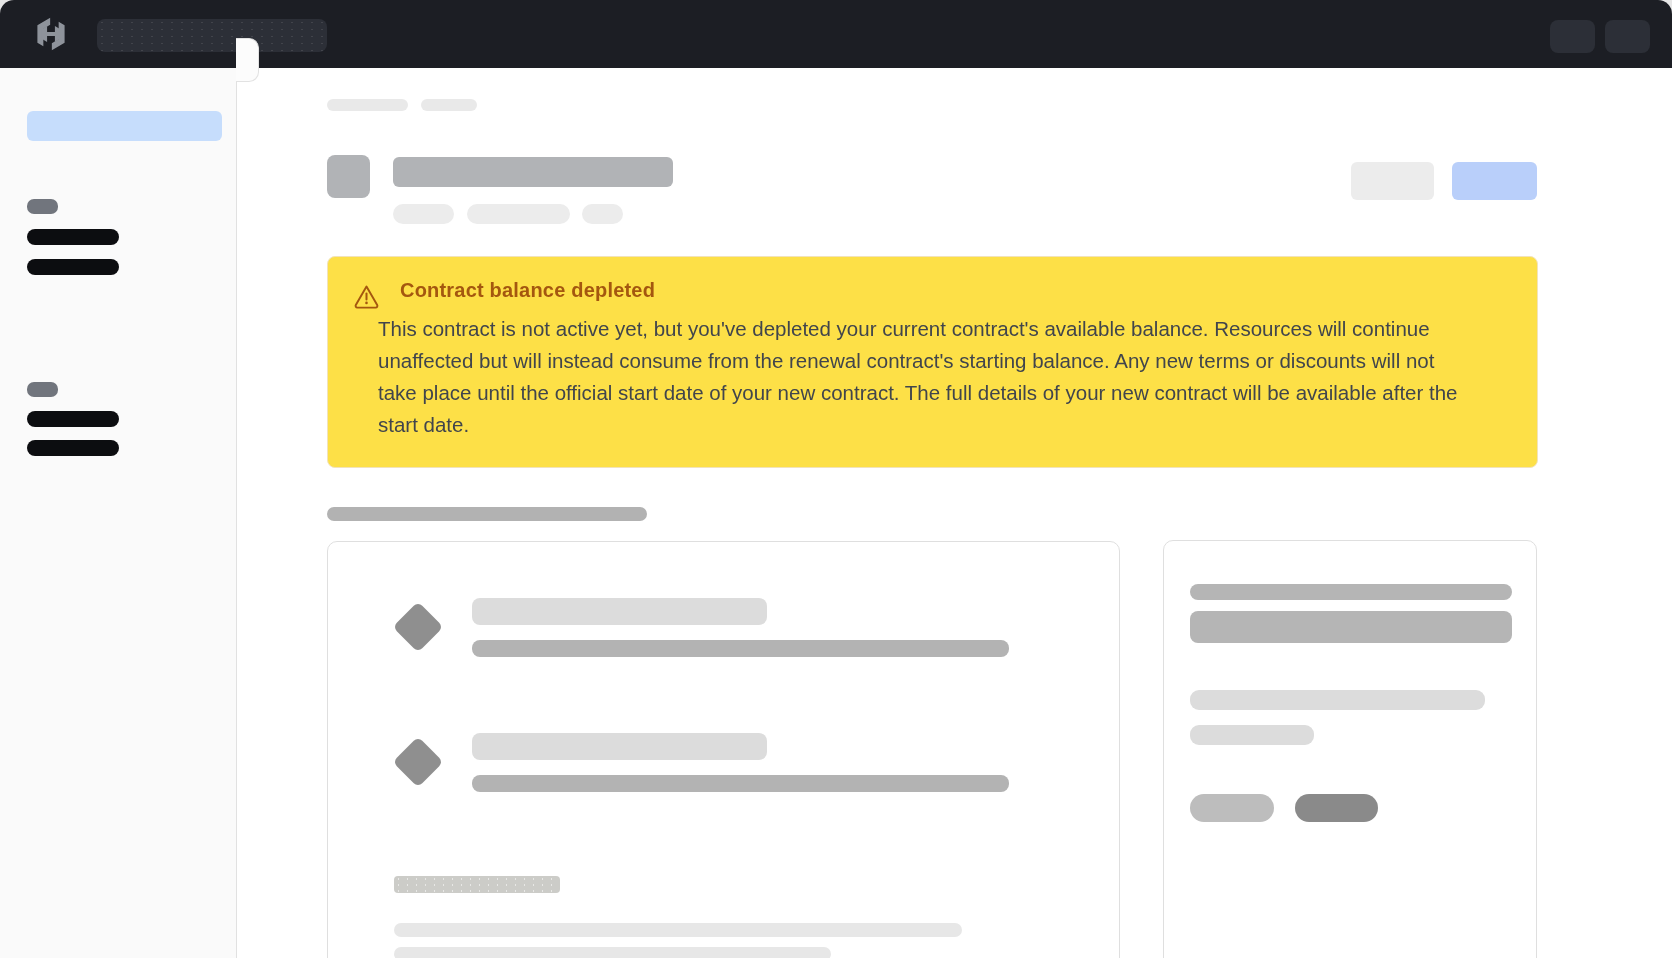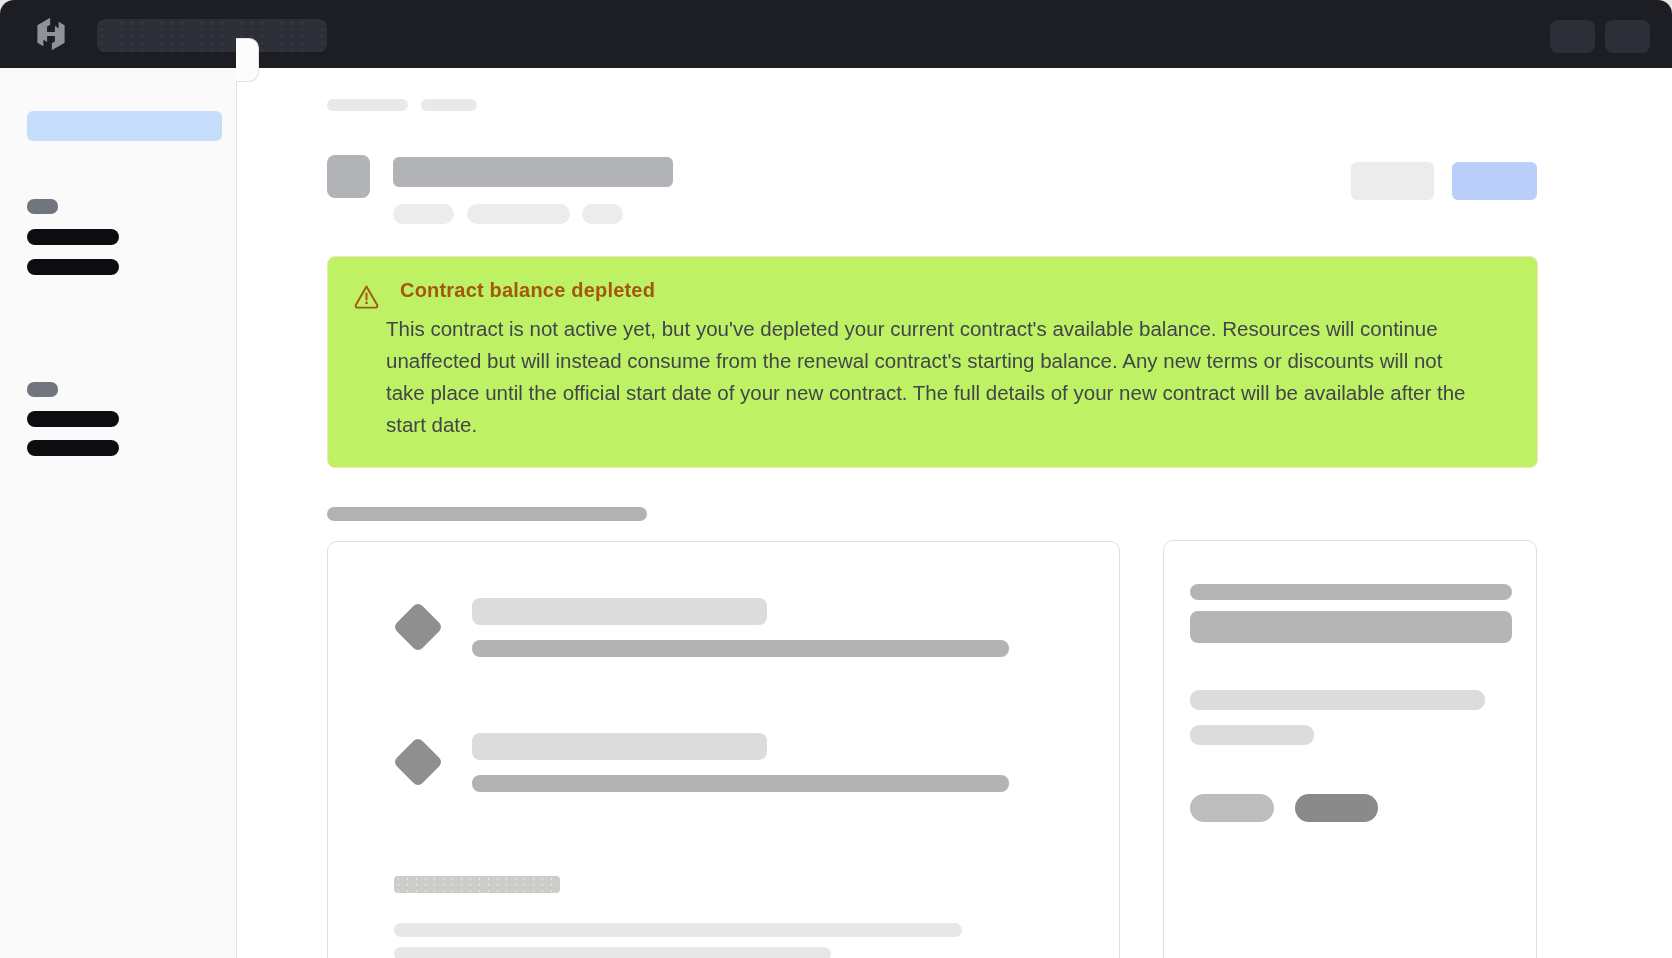--- a/index.html
+++ b/index.html
@@ -32,25 +32,25 @@
 
   .page-icon{position:absolute;left:90px;top:87px;width:43px;height:43px;border-radius:8px;background:#b1b3b6;}
   .page-title{position:absolute;left:156px;top:89px;width:280px;height:30px;border-radius:6px;background:#b1b3b6;}
   .badge{position:absolute;top:136px;height:20px;border-radius:10px;background:#ececec;}
   .badge.bd1{left:156px;width:61px;} .badge.bd2{left:230px;width:103px;} .badge.bd3{left:345px;width:41px;}
   .hdr-btn{position:absolute;top:94px;height:38px;border-radius:6px;}
   .hdr-btn.sec{left:1114px;width:83px;background:#ececec;}
   .hdr-btn.pri{left:1215px;width:85px;background:#b9cffa;}
 
   
-  .alert{position:absolute;left:90px;top:188px;width:1159px;background:#bef264;border:1px solid #f2e3ba;
+  .alert{position:absolute;left:90px;top:188px;width:1159px;background:#fde047;border:1px solid #f2e3ba;
     border-radius:8px;padding:22px 25px 26px 25px;}
   .alert-icon{position:absolute;left:25px;top:26px;width:27px;height:27px;}
   .alert-title{margin:0 0 11px 47px;font-size:20px;font-weight:700;color:#a4570f;letter-spacing:.2px;}
-  .alert-body{margin:0 0 0 33px;max-width:1095px;font-size:20.5px;line-height:32px;color:#41454c;}
+  .alert-body{margin:0 0 0 25px;max-width:1095px;font-size:20.5px;line-height:32px;color:#41454c;}
 
   
   .section-bar{position:absolute;left:90px;top:439px;width:320px;height:14px;border-radius:7px;background:#b2b2b2;}
   .card{position:absolute;background:#fff;border:1px solid #dfdfdf;border-radius:10px;}
   .card.left{left:90px;top:473px;width:791px;height:560px;}
   .card.right{left:926px;top:472px;width:372px;height:560px;}
 
   .diamond{position:absolute;width:36px;height:36px;border-radius:6px;background:#8f8f8f;transform:rotate(45deg);}
   .d1{left:72px;top:67px;} .d2{left:72px;top:202px;}
   .sk{position:absolute;border-radius:8px;}

